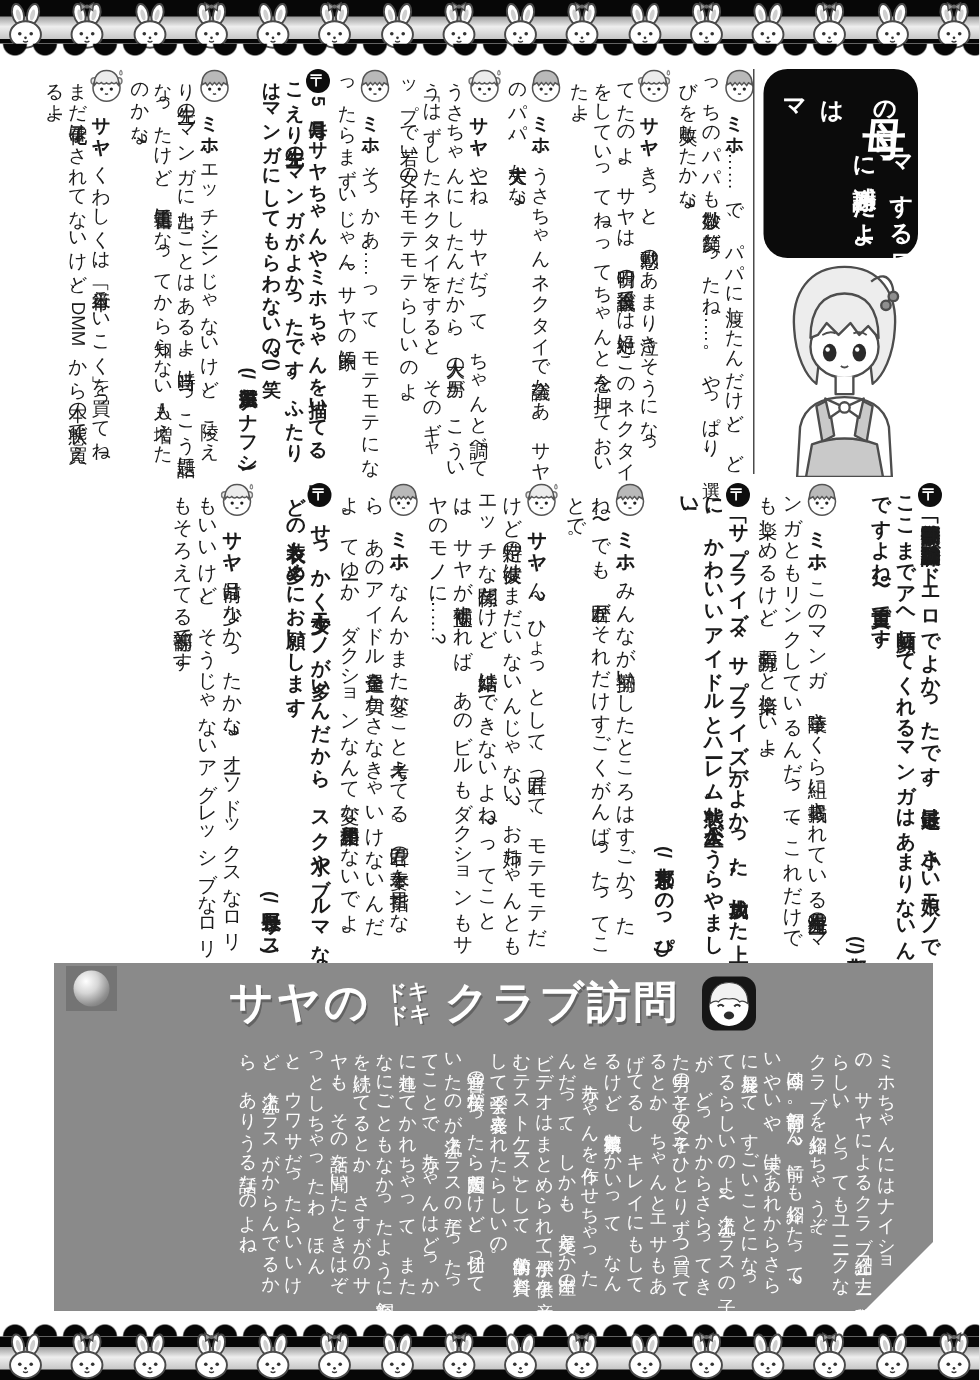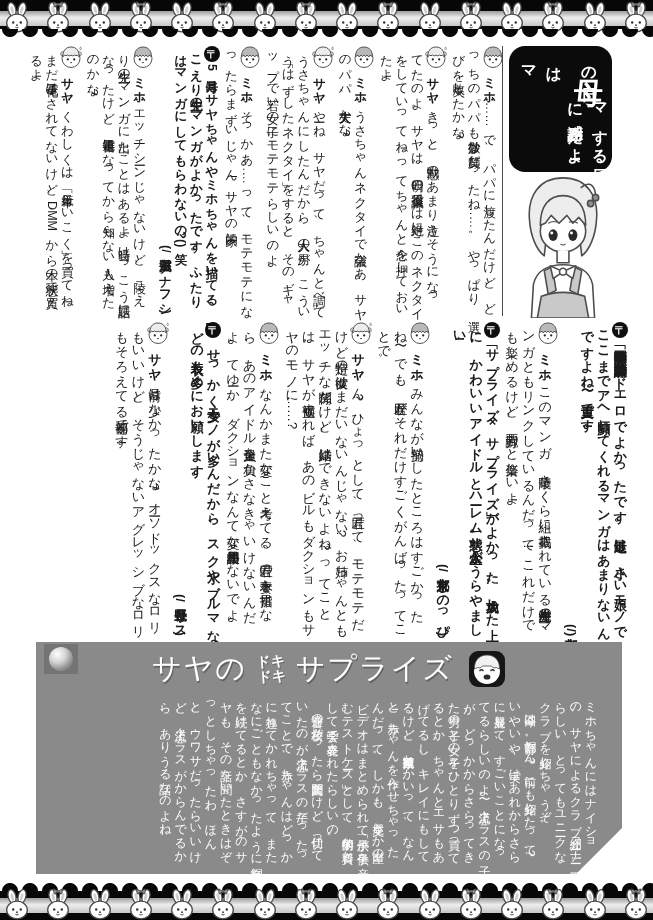--- a/index.html
+++ b/index.html
@@ -44,21 +44,21 @@
   .badge-line{letter-spacing:1px;}
   .badge-line.first::first-letter{font-size:29px;letter-spacing:0;}
 
   .girl-illust{position:absolute;left:500px;top:170px;}
 
   
   .club-box{position:absolute;left:36px;top:642px;width:586px;height:232px;background:#8a8a8a;
             clip-path:polygon(0 0,100% 0,100% calc(100% - 46px),calc(100% - 46px) 100%,0 100%);
             filter:drop-shadow(-4px 6px 0 #1f1f1f);}
   .club-title-row{display:flex;align-items:center;justify-content:center;gap:10px;padding-top:7px;color:#fff;}
-  .club-title-big{font-size:29px;font-weight:normal;letter-spacing:2px;text-shadow:1px 2px 0 rgba(0,0,0,.28);}
+  .club-title-big{font-size:29px;font-weight:bold;letter-spacing:2px;text-shadow:1px 2px 0 rgba(0,0,0,.28);}
   .doki-stack{display:flex;flex-direction:column;line-height:1.05;font-size:14px;font-weight:bold;
               transform:rotate(-4deg);text-shadow:1px 1px 0 rgba(0,0,0,.28);}
   .club-face{width:38px;height:38px;margin-left:4px;}
   .club-body{position:absolute;left:20px;right:24px;top:52px;height:170px;writing-mode:vertical-rl;
              color:#fdfdfd;font-size:12px;line-height:15.2px;}
   .club-para{margin:0;}
   .club-para + .club-para{text-indent:1em;}
 
   .hole{position:absolute;left:44px;top:644px;width:34px;height:30px;background:#747474;}
   .hole-sphere{position:absolute;left:5px;top:3px;width:24px;height:24px;border-radius:50%;
@@ -492,21 +492,21 @@
   </div>
     </div>
 
   <section class="club-box">
     <div class="club-title-row">
       <span class="club-title-big">サヤの</span>
       <span class="doki-stack">
         <span>ドキ</span>
         <span>ドキ</span>
       </span>
-      <span class="club-title-big">サプライズ</span>
+      <span class="club-title-big">クラブ訪問</span>
       <svg class="club-face" viewBox="0 0 38 38">
         <rect x="1" y="1" width="36" height="36" rx="9" fill="#161616"></rect>
         <circle cx="19" cy="21" r="13" fill="#fff"></circle>
         <path d="M19 5 C10 5 6 12 6.5 19 Q10 16.5 12 18 Q14 15 19 16 Q24 15 26 18 Q28 16.5 31.5 19 C32 12 28 5 19 5 Z" fill="#f2f2f2" stroke="#444" stroke-width="0.8"></path>
         <path d="M11.5 21 q2 -2.4 4 0" stroke="#333" stroke-width="1.4" fill="none"></path>
         <path d="M22.5 21 q2 -2.4 4 0" stroke="#333" stroke-width="1.4" fill="none"></path>
         <ellipse cx="19" cy="27" rx="3.4" ry="2.6" fill="#2b2b2b"></ellipse>
       </svg>
     </div>
     <div class="club-body">

